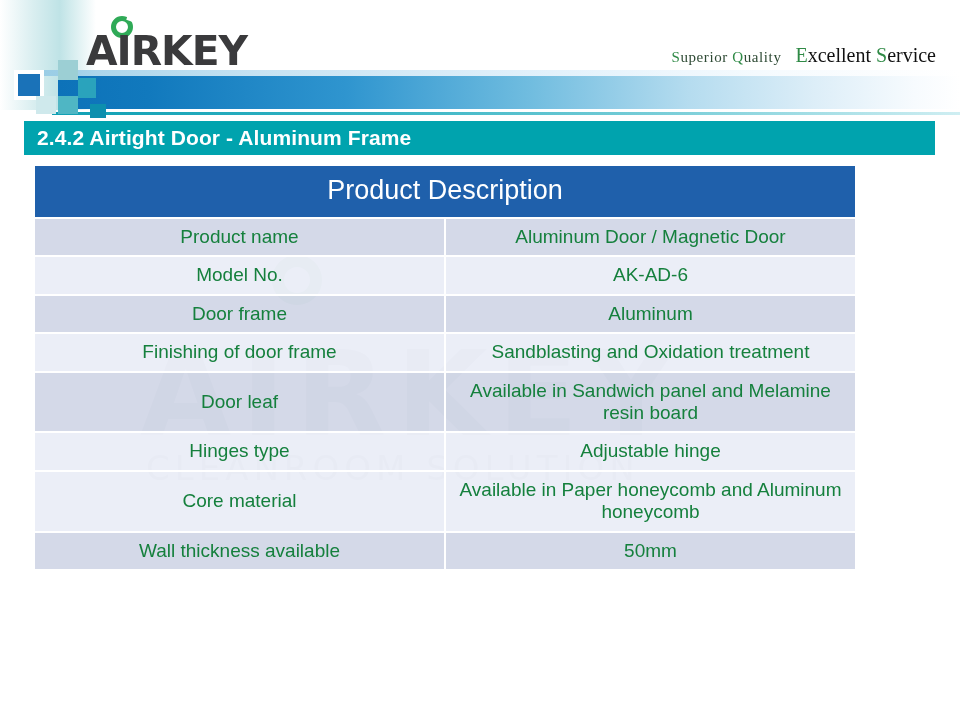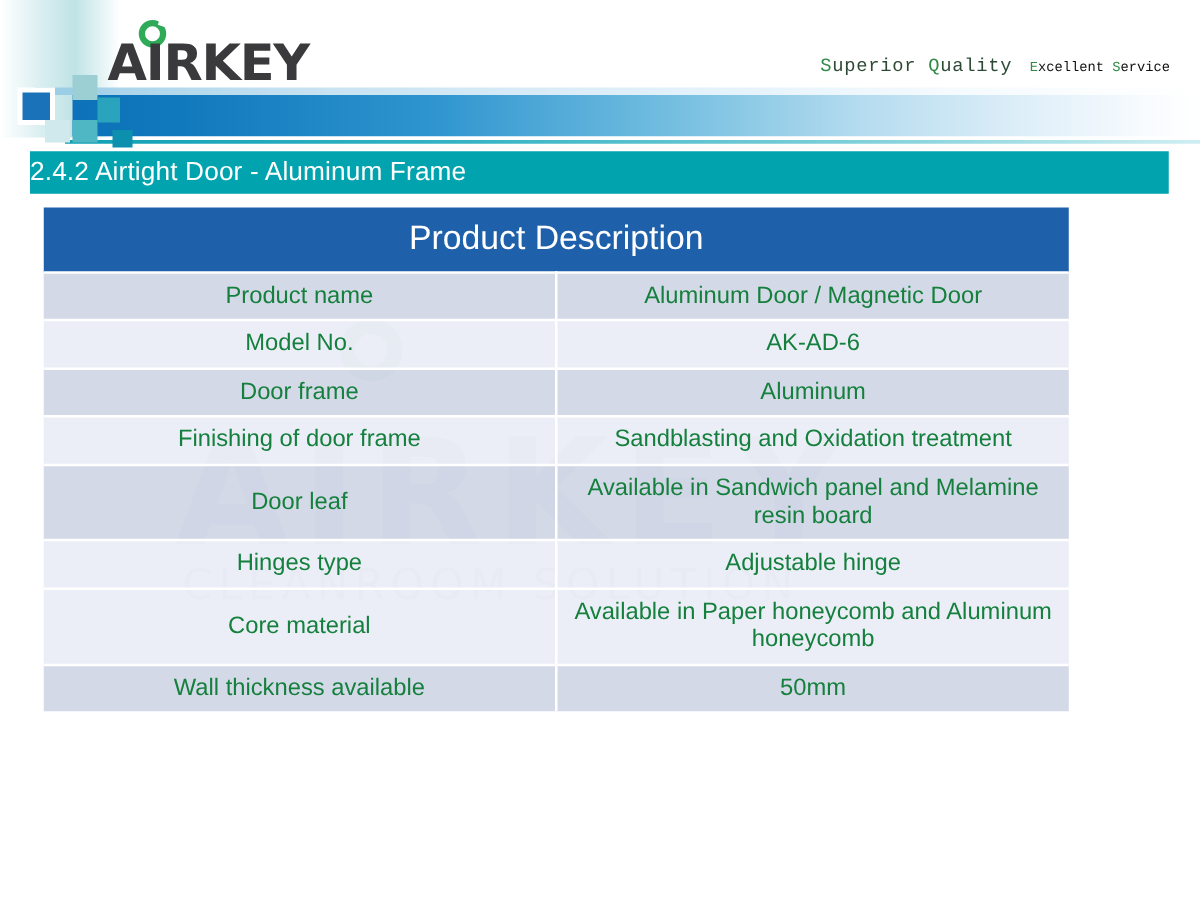--- a/index.html
+++ b/index.html
@@ -104,47 +104,48 @@
     transform: rotate(18deg);
   }
 
   
   #tagline {
     position: absolute;
     right: 24px; top: 44px;
     white-space: nowrap;
   }
   .tag-serif {
-    font-family: Liberation Mono, monospace;
+    font-family: Liberation Serif, serif;
     font-size: 15px;
     color: #2e4a34;
     letter-spacing: .6px;
   }
   .tag-serif .hl { color: #2f8a46; }
   .tag-sans {
-    font-family: Liberation Mono, monospace;
-    font-size: 11px;
+    font-family: Liberation Serif, serif;
+    font-size: 20px;
     color: #111111;
     margin-left: 14px;
   }
   .tag-sans .hl { color: #2f8a46; }
 
   
   #title-bar {
     position: absolute;
     left: 24px; top: 121px;
     width: 911px; height: 34px;
     background: #00a3ae;
     display: flex;
     align-items: center;
   }
   #title-bar .title-text {
     color: #ffffff;
     font-size: 21px;
-    font-weight: 400;
+    font-weight: 700;
+    padding-left: 13px;
     letter-spacing: .1px;
   }
 
   
   #watermark {
     position: absolute;
     left: 0; top: 160px;
     width: 960px; height: 520px;
     pointer-events: none;
     z-index: 1;

